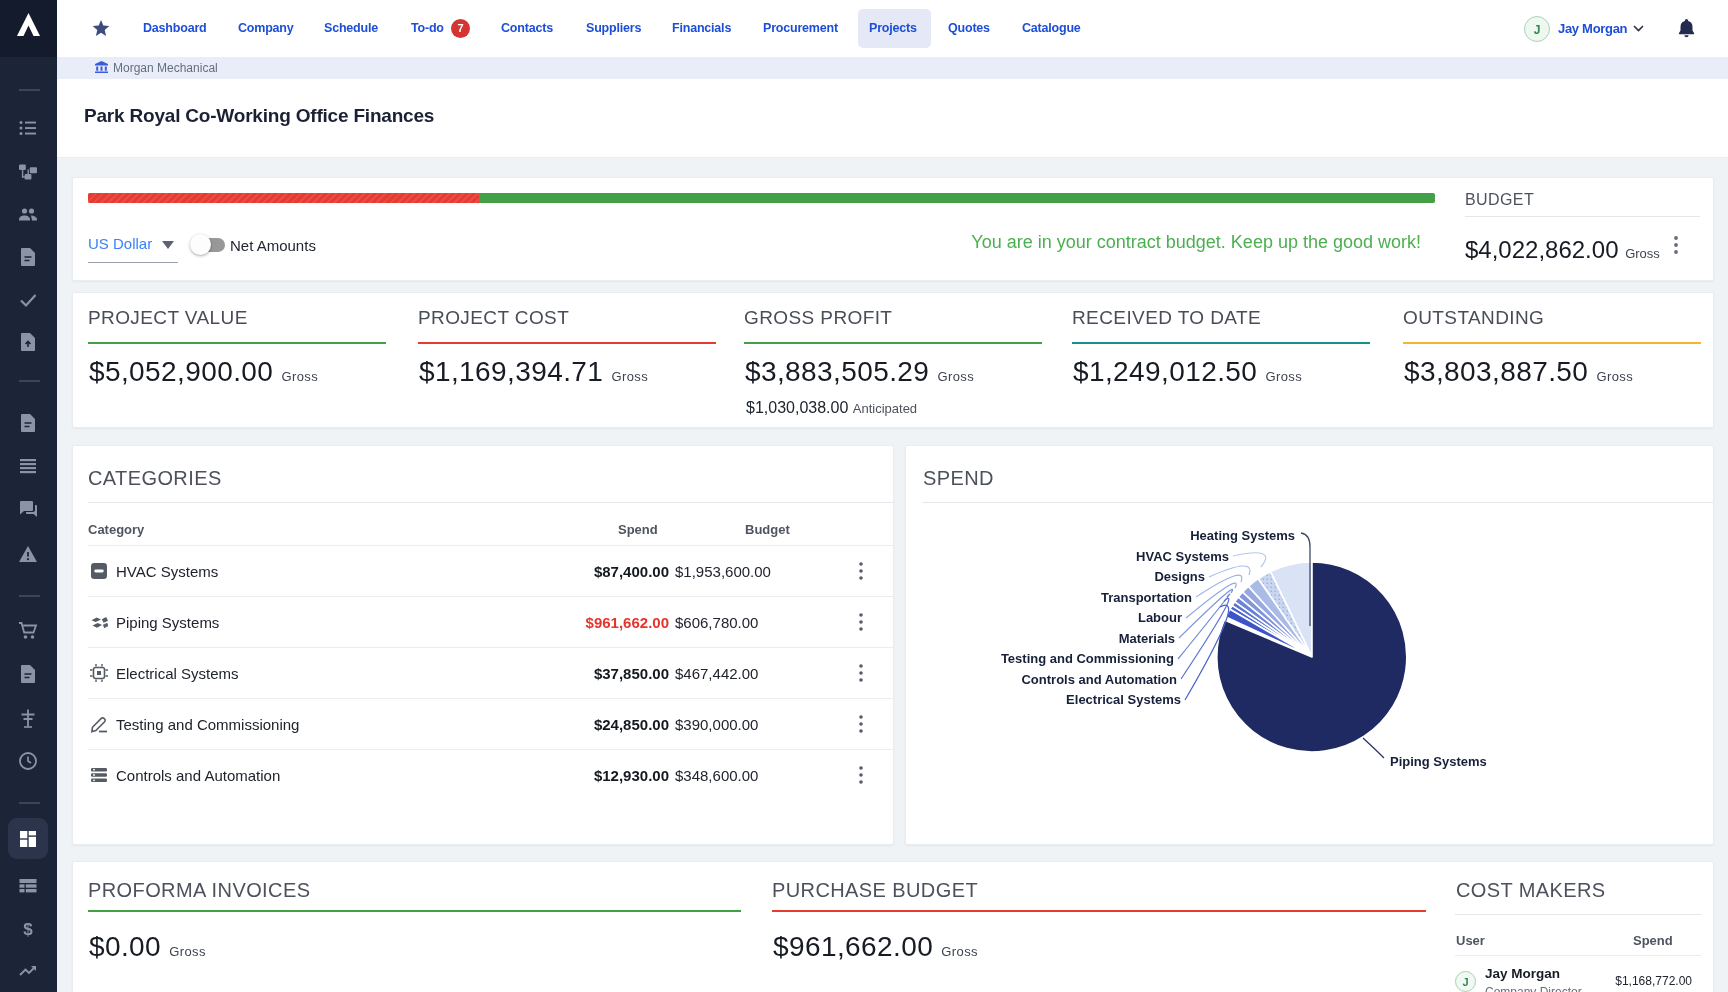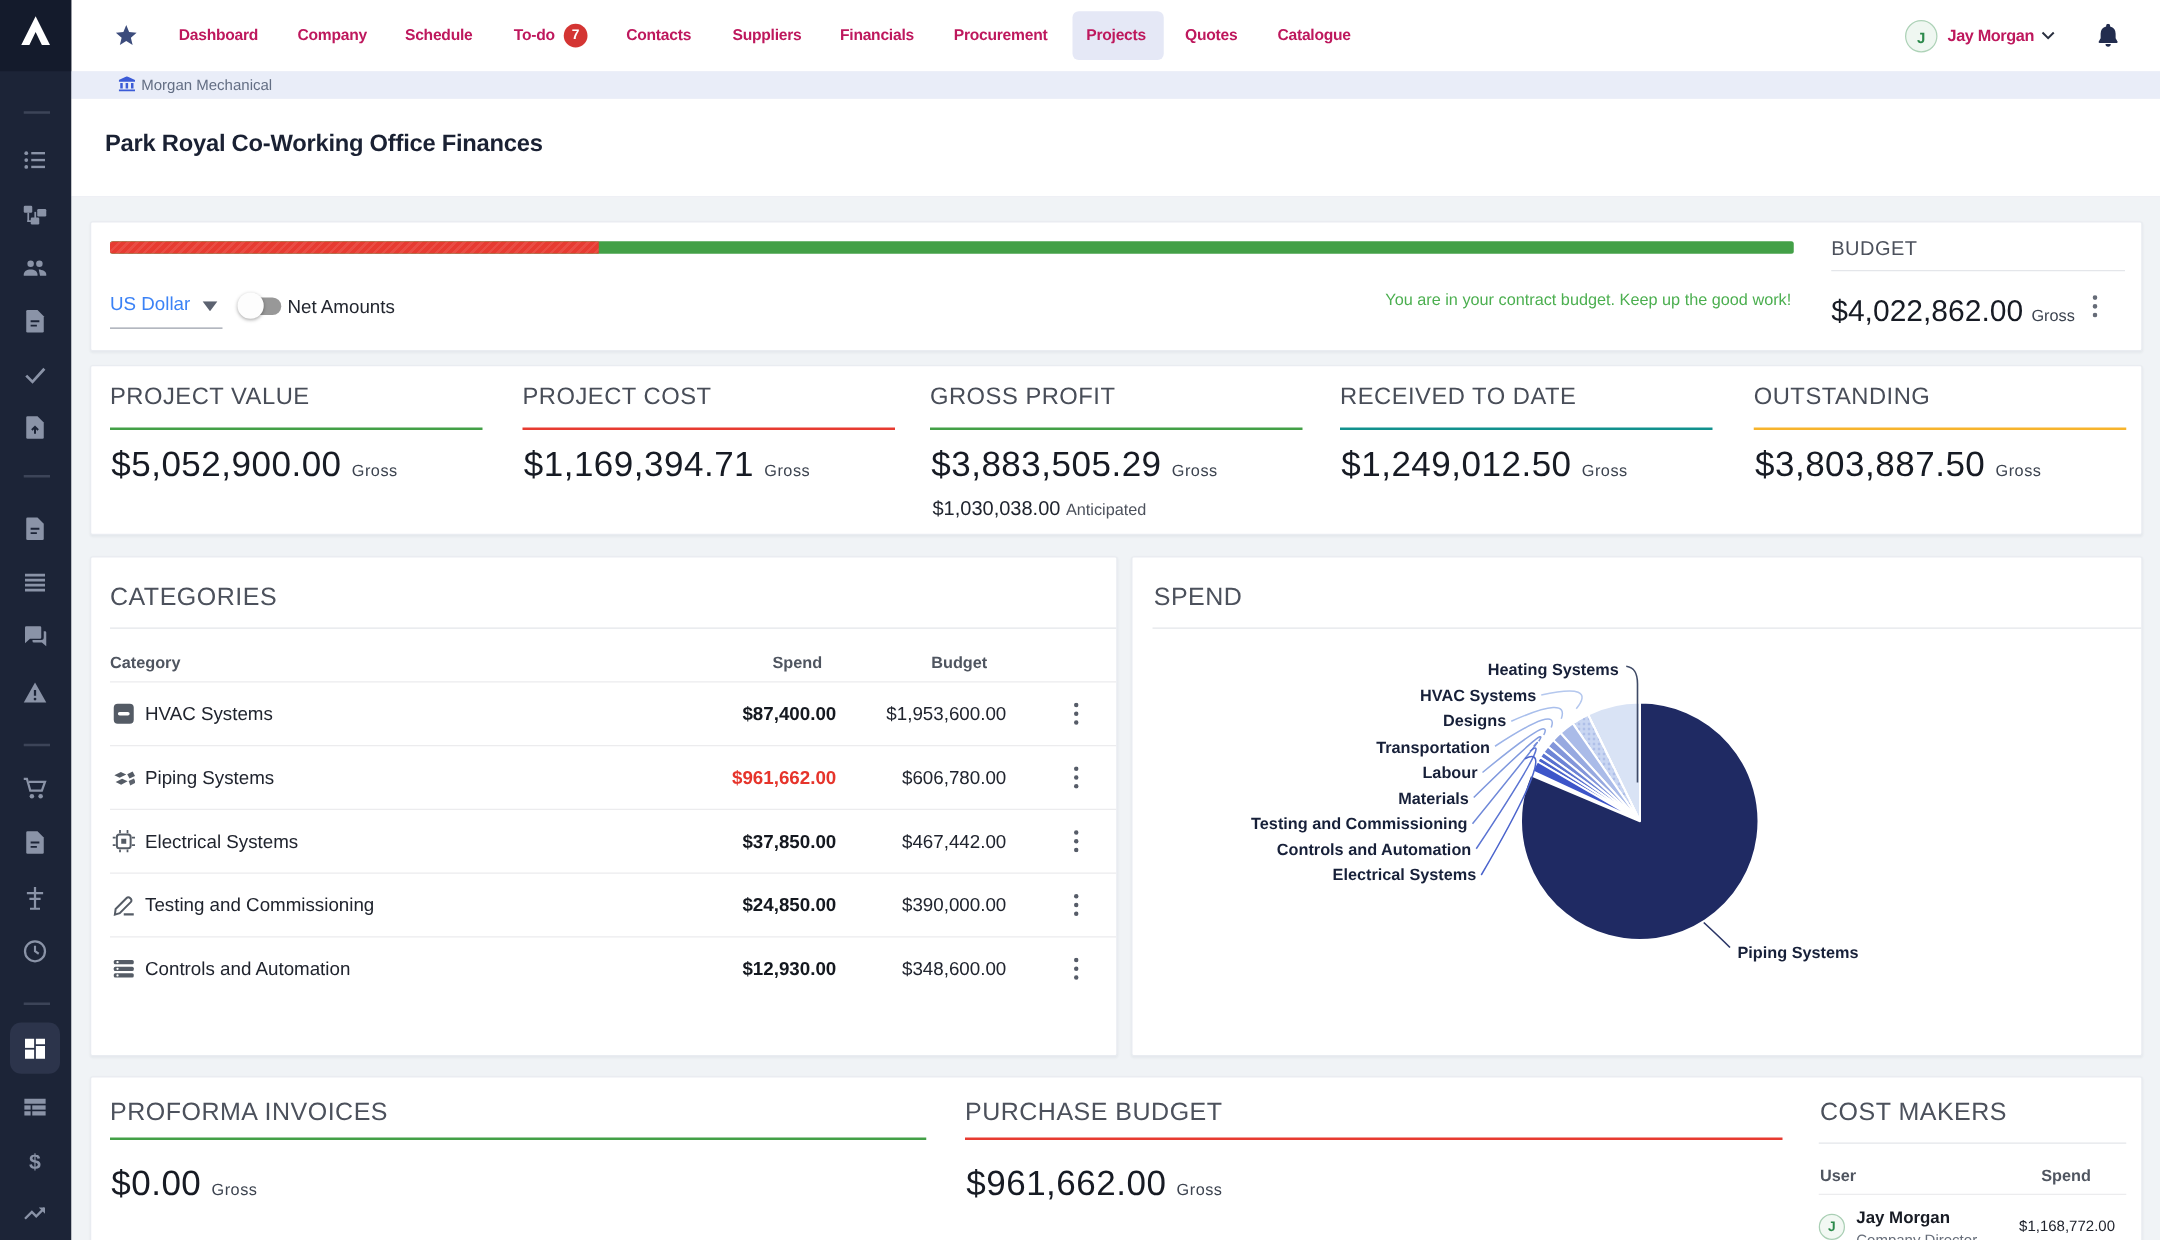--- a/index.html
+++ b/index.html
@@ -3,38 +3,38 @@
 <style>
 *{margin:0;padding:0;box-sizing:border-box}
 html,body{width:1728px;height:992px;overflow:hidden;font-family:"Liberation Sans",sans-serif;background:#f0f3f6;position:relative}
 
 #topbar{position:absolute;left:57px;top:0;width:1671px;height:57px;background:#fff;z-index:5}
 #sidebar{position:absolute;left:0;top:0;width:57px;height:992px;background:#1c2437;z-index:6}
 #logo{position:absolute;left:0;top:0;width:57px;height:57px;background:#141b2c;z-index:9}
 #crumb{position:absolute;left:57px;top:57px;width:1671px;height:22px;background:#e9edf8;z-index:5}
 #pagehead{position:absolute;left:57px;top:79px;width:1671px;height:79px;background:#fff;z-index:4;border-bottom:1px solid #e9ecf2}
 #pagehead h1{position:absolute;left:27px;top:26px;font-size:19px;font-weight:700;color:#1a2133;letter-spacing:-.2px}
-.nav{position:absolute;top:0;height:57px;line-height:57px;font-size:12.5px;font-weight:700;color:#be185d;letter-spacing:-.2px}
+.nav{position:absolute;top:0;height:57px;line-height:57px;font-size:12.5px;font-weight:700;color:#1d4ed8;letter-spacing:-.2px}
 .pill{position:absolute;left:801px;top:9px;width:73px;height:39px;background:#e5e8f6;border-radius:5px}
 .badge{position:absolute;left:394px;top:19px;width:19px;height:19px;border-radius:50%;background:#d43533;color:#fff;font-size:11px;font-weight:700;text-align:center;line-height:19px}
 
 .card{position:absolute;background:#fff;border:1px solid #e9ecf1;border-radius:2px;box-shadow:0 1px 2px rgba(25,33,56,.05)}
 .sectitle{font-size:20px;font-weight:400;letter-spacing:.4px;color:#4c515c}
 .secline{position:absolute;height:1px;background:#e4e6ea}
 .big{font-size:28px;color:#171b24;letter-spacing:.4px;white-space:nowrap}
 .gross{font-size:13px;color:#3d4450;font-weight:400}
 .statlab{font-size:19px;font-weight:400;letter-spacing:.4px;color:#484d58;white-space:nowrap}
 .uline{position:absolute;height:2px;width:298px}
 
 .thead{font-size:13px;font-weight:700;color:#4f5560}
 .rowline{position:absolute;left:15px;right:0;height:1px;background:#ececee}
 .cat{position:absolute;left:15px;right:0;height:51px}
 .catname{position:absolute;left:28px;top:17px;font-size:15px;color:#20242e}
 .catspend{position:absolute;width:120px;right:224px;top:17px;font-size:15px;font-weight:700;color:#14181f;text-align:right}
-.catbud{position:absolute;width:130px;right:88px;top:17px;font-size:15px;color:#20242e;text-align:right}
+.catbud{position:absolute;width:130px;right:88px;top:17px;font-size:15px;color:#20242e;text-align:left}
 .catkebab{position:absolute;right:30px;top:16px}
 .cicon{position:absolute;left:2px;top:16px}
 
 .plab{font-weight:700;font-size:13px;fill:#172039}
 .si{position:absolute;left:18px;width:20px;height:20px}
 </style></head>
 <body>
 
 <div id="sidebar"></div>
 <div id="logo"><svg width="57" height="57" viewBox="0 0 57 57">
@@ -200,21 +200,21 @@
   <div style="position:absolute;left:15px;top:57px;font-size:15px;color:#3b82f6">US Dollar</div>
   <svg style="position:absolute;left:89px;top:63px" width="12" height="8" viewBox="0 0 12 8">
       <path d="M0 0h12L6 8z" fill="#5c6270"></path>
     </svg>
   <div style="position:absolute;left:15px;top:84px;width:90px;height:1px;background:#9aa0ab"></div>
   <div style="position:absolute;left:117px;top:55px;width:40px;height:24px">
     <div style="position:absolute;left:7px;top:5px;width:28px;height:14px;border-radius:7px;background:#989898"></div>
     <div style="position:absolute;left:0;top:1px;width:21px;height:21px;border-radius:50%;background:#fdfdfd;box-shadow:0 1px 3px rgba(0,0,0,.35)"></div>
   </div>
   <div style="position:absolute;left:157px;top:59px;font-size:15px;color:#22262f">Net Amounts</div>
-  <div style="position:absolute;right:280px;top:54px;font-size:13px;color:#4caf50">You are in your contract budget. Keep up the good work!</div>
+  <div style="position:absolute;right:292px;top:54px;font-size:18px;color:#4caf50">You are in your contract budget. Keep up the good work!</div>
   <div style="position:absolute;left:1392px;top:13px;font-size:16px;letter-spacing:.4px;font-weight:400;color:#4c515c">BUDGET</div>
   <div class="secline" style="left:1392px;top:38px;width:235px"></div>
   <div style="position:absolute;left:1392px;top:58px;font-size:24px;letter-spacing:0" class="big">$4,022,862.00 <span class="gross">Gross</span></div>
   <svg style="position:absolute;left:1601px;top:58px" width="4" height="18" viewBox="0 0 4 18">
       <circle cx="2" cy="2" r="1.9" fill="#666c78"></circle>
       <circle cx="2" cy="9" r="1.9" fill="#666c78"></circle>
       <circle cx="2" cy="16" r="1.9" fill="#666c78"></circle>
     </svg>
 </div>
 

